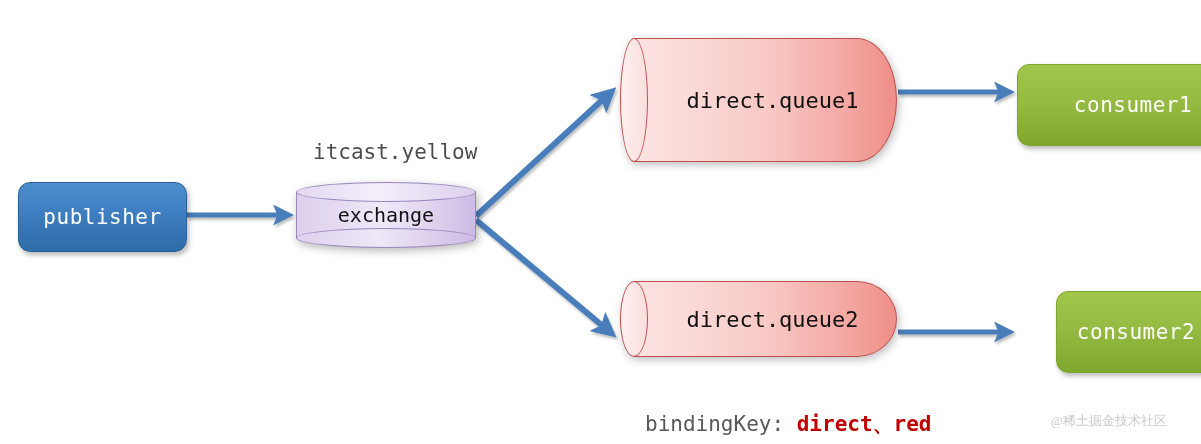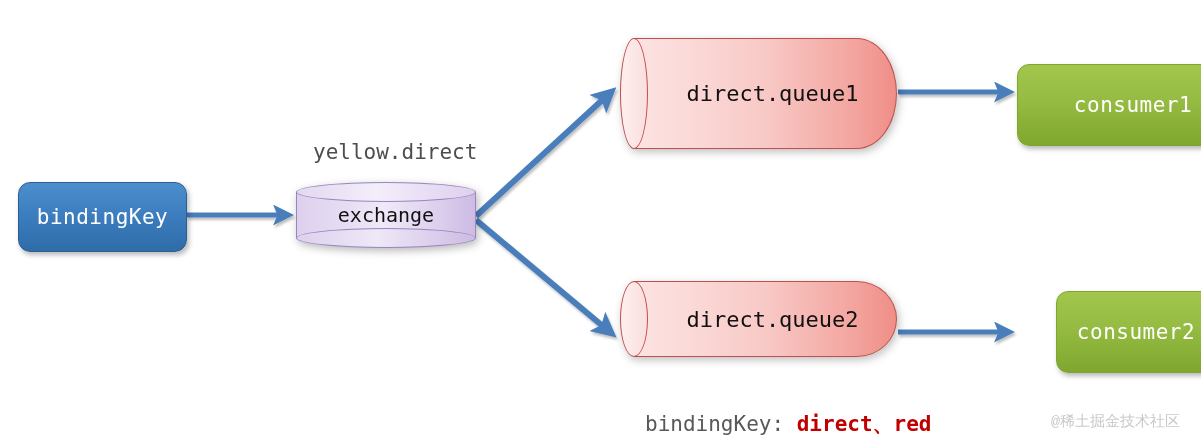--- a/index.html
+++ b/index.html
@@ -156,22 +156,22 @@
     font-size: 21px;
     color: #595959;
     white-space: nowrap;
   }
   .binding-label .keys {
     color: #c00000;
     font-weight: bold;
   }
   .watermark {
     position: absolute;
-    font-family: Liberation Mono, monospace;
-    font-size: 15px;
+    font-family: Liberation Serif, serif;
+    font-size: 13px;
     color: #c9c9c9;
     white-space: nowrap;
   }
 </style>
 </head>
 <body>
 
 <div id="canvas">
 
   <svg id="wires" viewBox="0 0 1201 444" width="1201" height="444">
@@ -192,34 +192,34 @@
 
       <line x1="476" y1="220" x2="611" y2="333" stroke="#4a7ebb" stroke-width="6" marker-end="url(#arrowhead)"></line>
 
       <line x1="898" y1="92" x2="1009" y2="92" stroke="#4a7ebb" stroke-width="5" marker-end="url(#arrowhead)"></line>
 
       <line x1="898" y1="332" x2="1009" y2="332" stroke="#4a7ebb" stroke-width="5" marker-end="url(#arrowhead)"></line>
     </g>
   </svg>
 
   <div class="node-box box-blue" style="left:18px; top:182px; width:167px; height:68px;">
-    <span>bindingKey</span>
-  </div>
-
-  <div class="plain-label" style="left:313px; top:140px;">yellow.direct</div>
+    <span>publisher</span>
+  </div>
+
+  <div class="plain-label" style="left:313px; top:140px;">itcast.yellow</div>
 
   <div class="cyl-v" style="left:296px; top:182px; width:180px; height:66px;">
     <div class="cyl-v-body"></div>
     <div class="cyl-v-bottom"></div>
     <div class="cyl-v-top"></div>
     <div class="cyl-v-label">exchange</div>
   </div>
 
 
-  <div class="cyl-h" style="left:620px; top:38px; width:277px; height:111px;">
+  <div class="cyl-h" style="left:620px; top:38px; width:277px; height:124px;">
     <div class="cyl-h-body"></div>
     <div class="cyl-h-cap"></div>
     <div class="cyl-h-label">direct.queue1</div>
   </div>
 
   <div class="node-box box-green" style="left:1017px; top:64px; width:158px; height:80px;padding-left:36px;">
     <span>consumer1</span>
   </div>
 
   <div class="cyl-h" style="left:620px; top:281px; width:277px; height:76px;">

